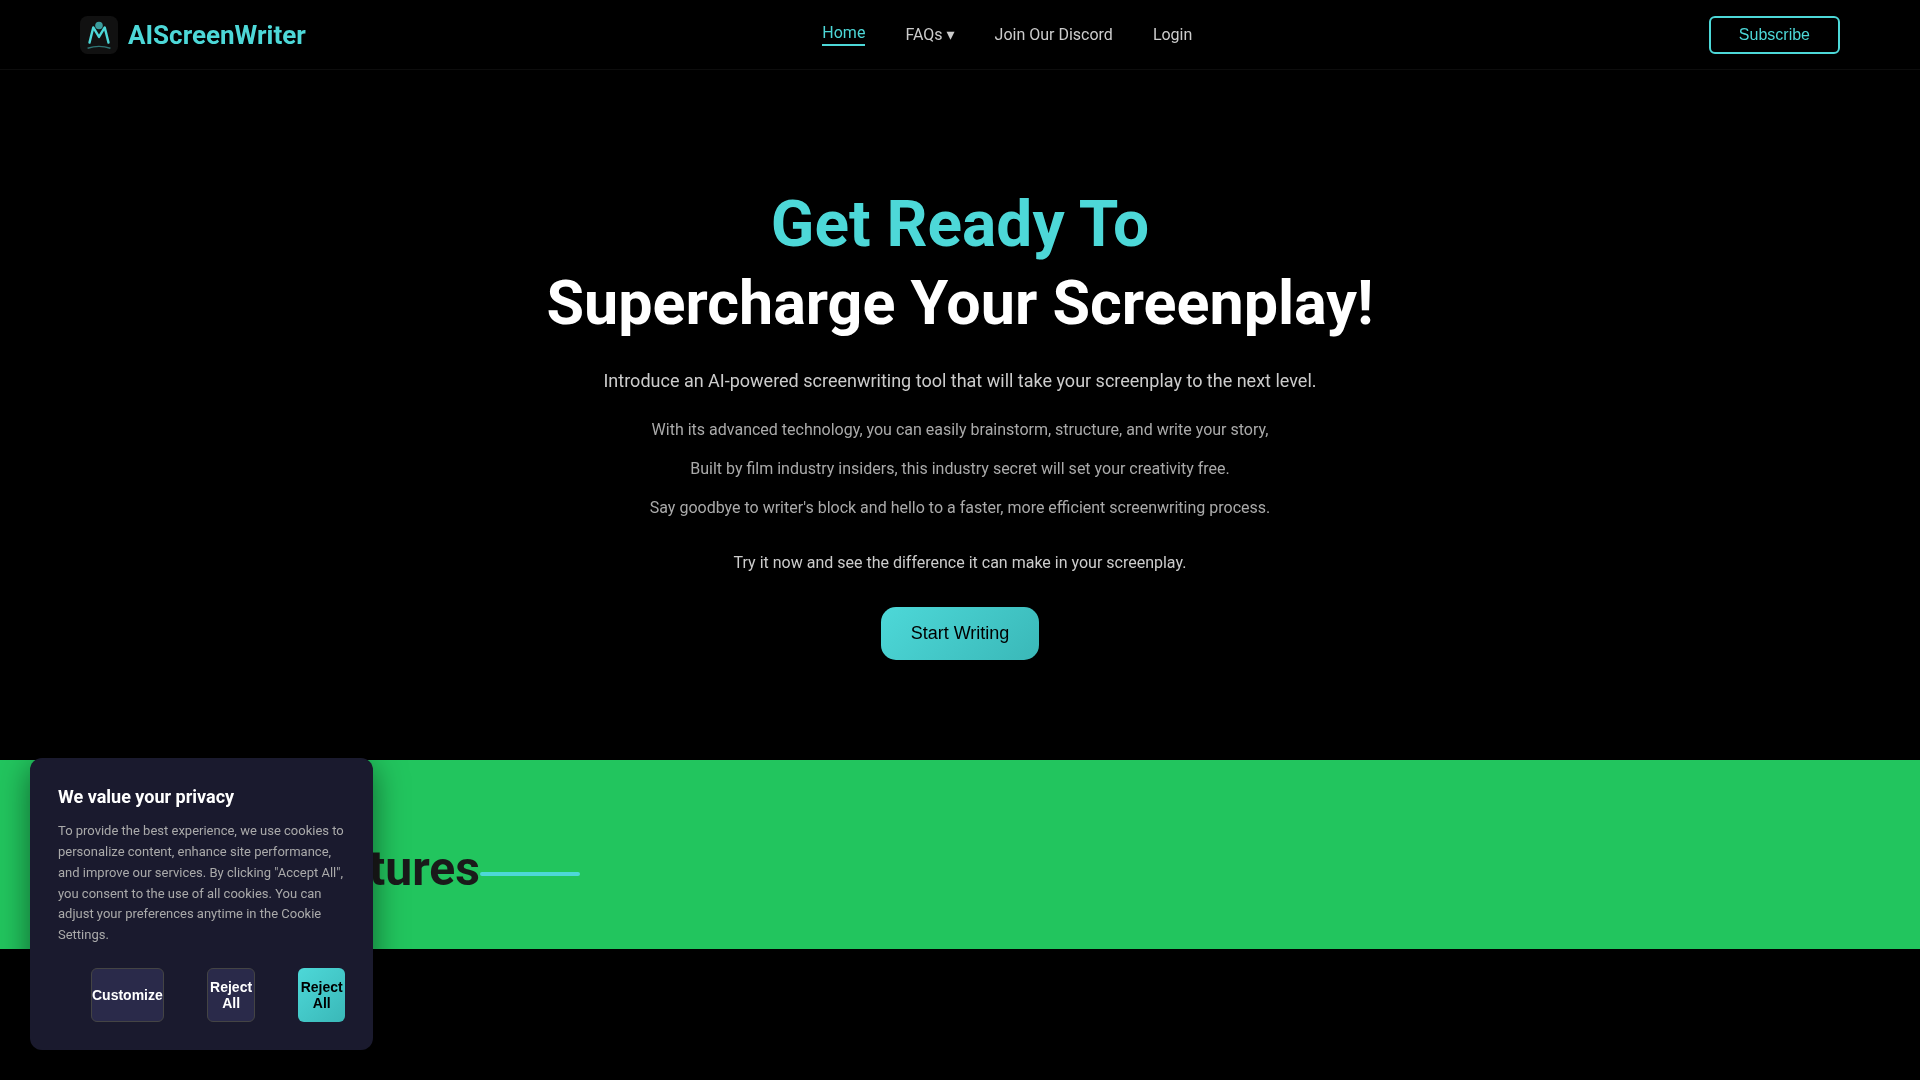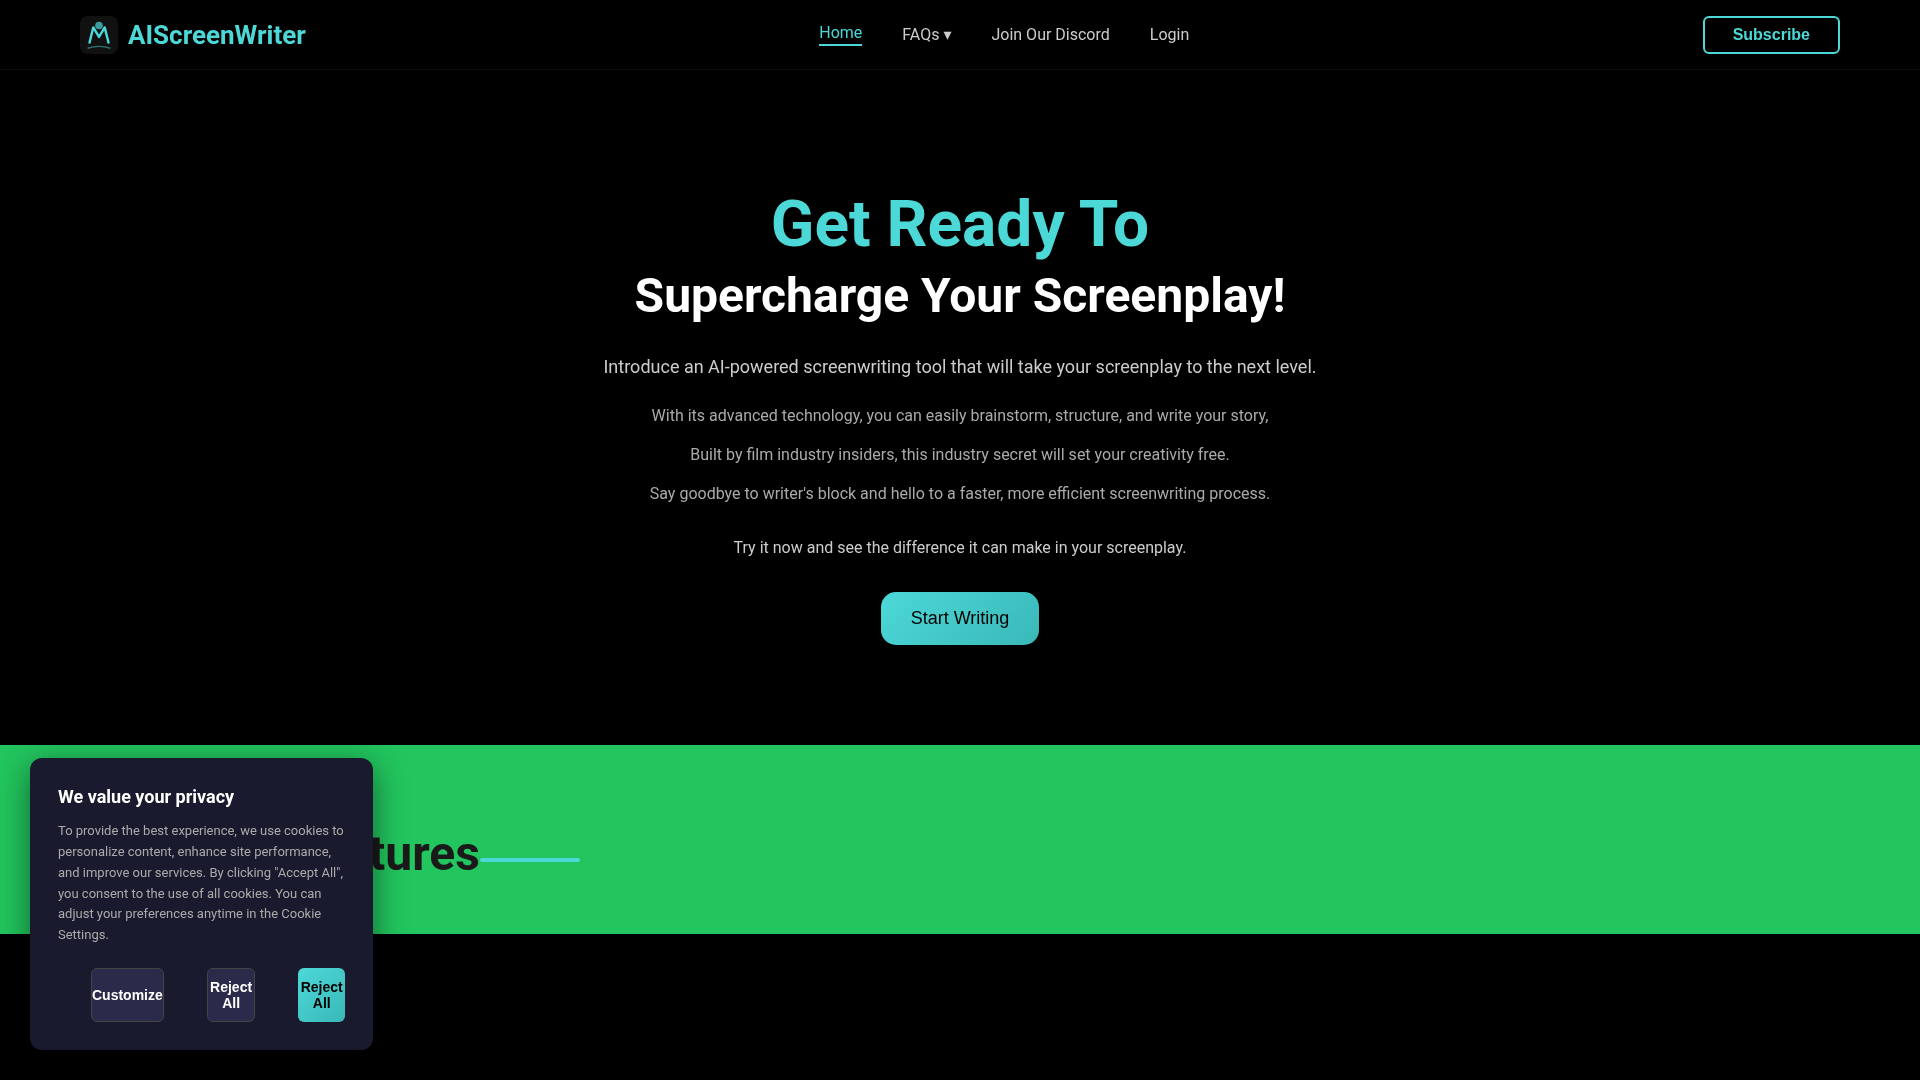--- a/index.html
+++ b/index.html
@@ -75,21 +75,21 @@
       cursor: pointer;
     }
 
     .subscribe-btn {
       background-color: transparent;
       border: 2px solid #4dd8d8;
       color: #4dd8d8;
       padding: 8px 28px;
       border-radius: 6px;
       font-size: 16px;
-      font-weight: 700;
+      font-weight: 400;
       cursor: pointer;
     }
 
     
     .hero {
       display: flex;
       flex-direction: column;
       align-items: center;
       justify-content: center;
       text-align: center;
@@ -99,21 +99,21 @@
 
     .hero-title-line1 {
       font-size: 64px;
       font-weight: 700;
       color: #4dd8d8;
       line-height: 1.1;
       margin-bottom: 10px;
     }
 
     .hero-title-line2 {
-      font-size: 48px;
+      font-size: 61px;
       font-weight: 700;
       color: #ffffff;
       line-height: 1.1;
       margin-bottom: 30px;
     }
 
     .hero-subtitle {
       font-size: 18px;
       color: #cccccc;
       margin-bottom: 20px;

